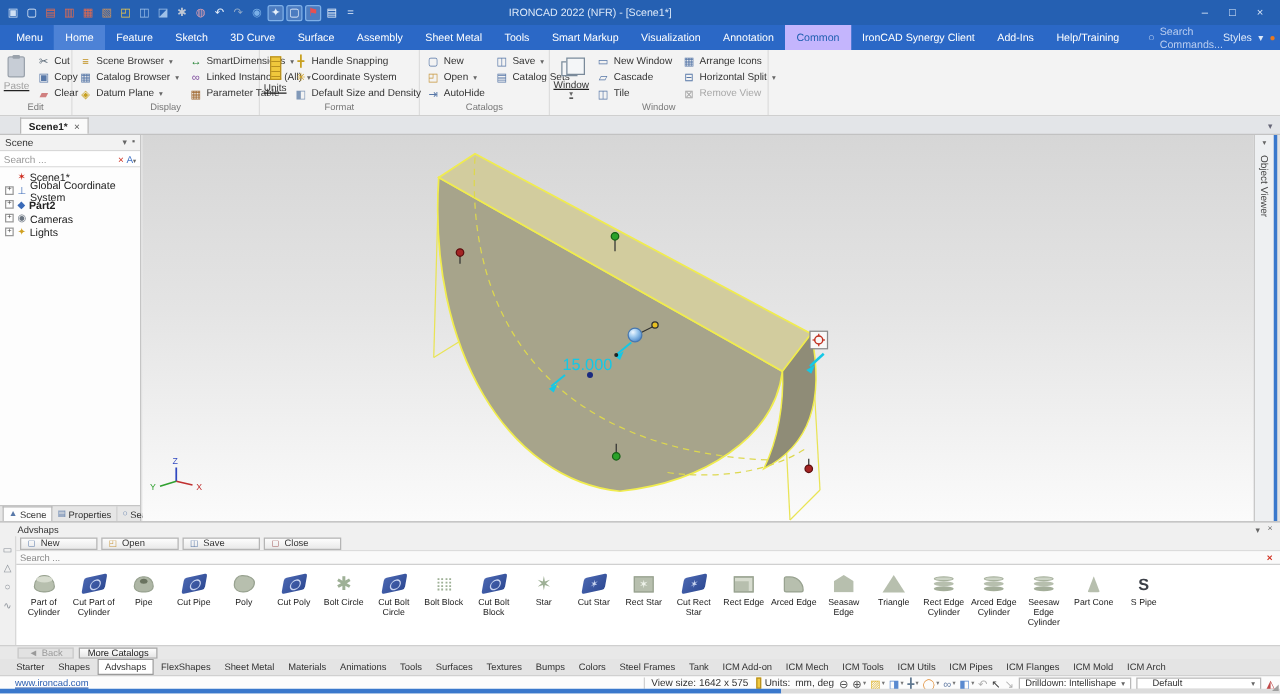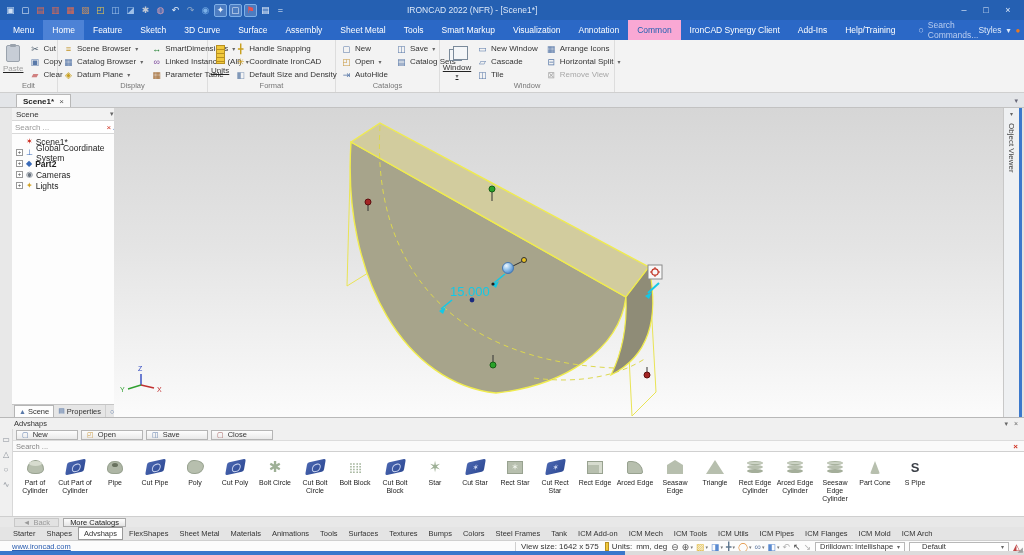--- a/index.html
+++ b/index.html
@@ -15,21 +15,21 @@
   .title { flex:0 0 auto; margin-left:120px; font-size:8.5px; color:#dce8f8; }
   .tspacer { flex:1; }
   .win-controls { display:flex; gap:2px; padding-right:6px; }
   .win-btn { width:20px; height:14px; display:flex; align-items:center; justify-content:center; font-size:9px; color:#dce8f8; }
 
   
   .menubar { height:20px; background:#2b68c6; display:flex; align-items:stretch; color:#fff; }
   .mtabs { display:flex; align-items:stretch; padding-left:4px; }
   .mtab { padding:0 9px; display:flex; align-items:center; font-size:8.5px; white-space:nowrap; cursor:default; }
   .mtab.highlight { background:#4d82d6; }
-  .mtab.active { background:#f9a8d4; color:#1e5fb0; }
+  .mtab.active { background:#c4b5fd; color:#1e5fb0; }
   .cmd-search { display:flex; align-items:center; gap:4px; margin-left:14px; color:#b9cdf0; font-size:8.5px; }
   .search-glyph { font-size:9px; }
   .mspacer { flex:1; }
   .styles-cluster { display:flex; align-items:center; gap:5px; padding-right:8px; font-size:8.5px; color:#dce8f8; }
   .sc-icon { font-size:8px; }
 
   
   .ribbon { height:53px; background:#f3f3f3; border-bottom:1px solid #cfcfcf; display:flex; }
   .rgroup { display:flex; flex-direction:column; border-right:1px solid #dddddd; }
   .rg-content { flex:1; display:flex; align-items:flex-start; padding:2px 3px 0 3px; gap:4px; }
@@ -54,21 +54,21 @@
   
   .doctab-row { height:15px; background:#e3e5e8; border-bottom:1px solid #c2c2c2; display:flex; align-items:flex-end; padding-left:16px; }
   .doctab { height:13px; background:#fafafa; border:1px solid #b8b8b8; border-bottom:none; display:flex; align-items:center; gap:5px; padding:0 6px; font-weight:bold; font-size:8px; }
   .doctab .close-x { font-weight:normal; color:#555; font-size:8px; }
   .doctab-spacer { flex:1; }
   .doctab-right { padding:0 6px 2px 0; color:#667; font-size:7px; }
 
   
   .main { position:relative; height:309px; background:#e8e8e8; }
 
-  .scene-panel { position:absolute; left:12px; top:0; bottom:0; width:113px; background:#f2f2f2; border-right:1px solid #c5c5c5; display:flex; flex-direction:column; }
+  .scene-panel { position:absolute; left:0; top:0; bottom:0; width:113px; background:#f2f2f2; border-right:1px solid #c5c5c5; display:flex; flex-direction:column; }
   .sp-header { height:13px; display:flex; align-items:center; padding:0 4px; font-size:8px; color:#333; border-bottom:1px solid #d8d8d8; }
   .sp-header .hspacer { flex:1; }
   .sp-hicon { font-size:7px; color:#666; margin-left:4px; }
   .sp-search { height:13px; display:flex; align-items:center; background:#fff; border-bottom:1px solid #d8d8d8; padding:0 3px; }
   .sp-search .ph { flex:1; color:#999; font-size:8px; }
   .sp-search .sicon { font-size:8px; margin-left:2px; }
   .sp-search .sicon.has-arrow::after { content:"▾"; font-size:5px; color:#666; }
   .sp-tree { flex:1; background:#fdfdfd; padding-top:2px; }
   .trow { height:11px; display:flex; align-items:center; gap:3px; padding-left:4px; font-size:8.5px; }
   .trow.indent { padding-left:4px; }
@@ -296,21 +296,21 @@
           <span class="rbig-label">Units</span>
         </div>
         <div class="rcol">
 
         <div class="rsmall">
               <span class="ric" style="color: rgb(200, 160, 32);">╋</span>
               <span class="rlabel">Handle Snapping</span>
             </div>
             <div class="rsmall">
               <span class="ric" style="color: rgb(208, 160, 32);">✳</span>
-              <span class="rlabel">Coordinate IronCAD</span>
+              <span class="rlabel">Coordinate System</span>
             </div>
             <div class="rsmall">
               <span class="ric" style="color: rgb(128, 152, 184);">◧</span>
               <span class="rlabel">Default Size and Density</span>
             </div>
           </div>
       </div>
       <div class="rg-label">Format</div>
     </div>
 

